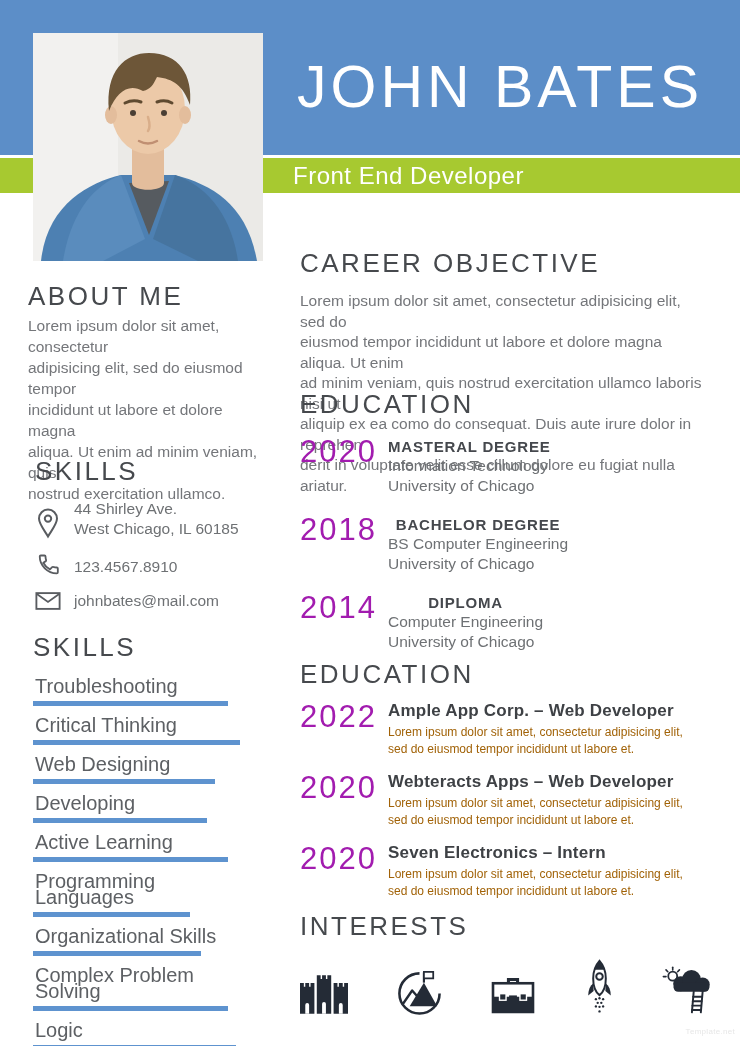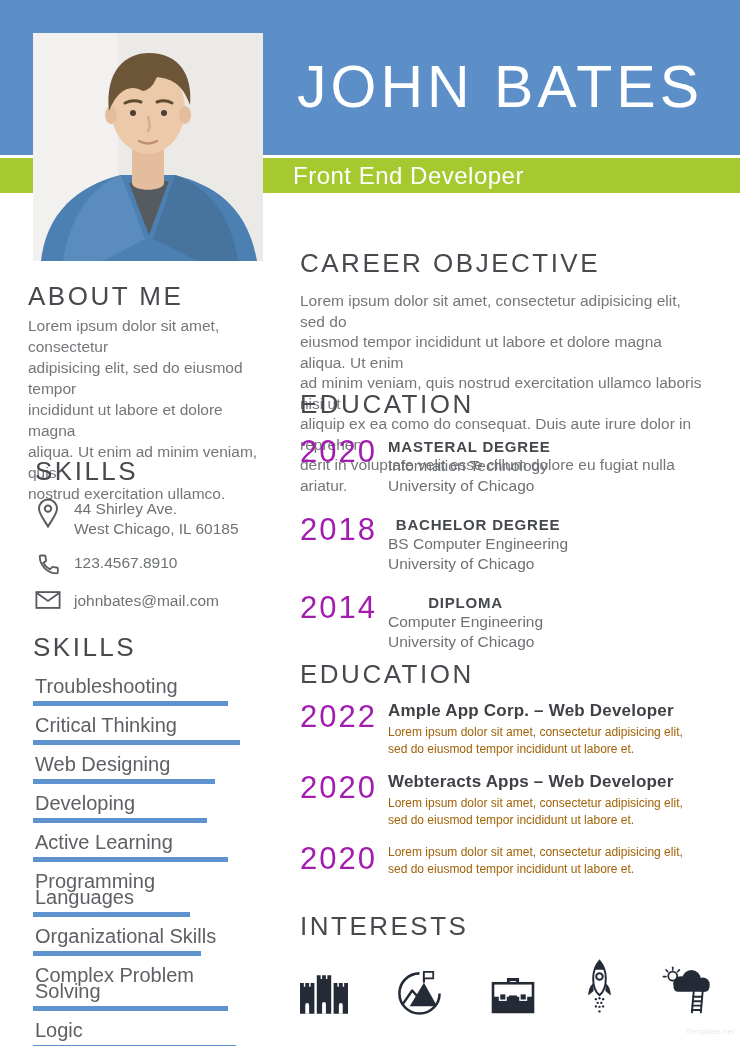--- a/index.html
+++ b/index.html
@@ -13,21 +13,21 @@
   .job-title{position:absolute;left:293px;top:162px;font-size:24px;line-height:28px;color:#fff;letter-spacing:0.5px;}
   .photo{position:absolute;left:33px;top:33px;width:230px;height:228px;overflow:hidden;}
   .photo svg{display:block;}
   
   .sec-heading{margin:0;font-size:26px;line-height:26px;font-weight:400;letter-spacing:2.5px;color:#46494d;}
   .body-text{margin:0;font-size:15.5px;line-height:21px;color:#74767a;white-space:pre-line;}
   
   .about{position:absolute;left:28px;top:283px;width:236px;}
   .about .body-text{margin-top:6px;}
   .contact{position:absolute;left:35px;top:458px;width:236px;}
-  .contact-item{display:flex;align-items:flex-start;margin-top:13px;color:#595c60;}
+  .contact-item{display:flex;align-items:flex-end;margin-top:13px;color:#595c60;}
   .contact-item:first-of-type{margin-top:14px;}
   .contact-icon{flex:none;width:26px;margin-right:13px;display:flex;justify-content:center;}
   .contact-text{font-size:15.5px;line-height:20px;color:#6e7174;white-space:pre-line;padding-top:1px;}
   .skills{position:absolute;left:33px;top:634px;width:207px;}
   .skills-list{margin-top:18px;}
   .skill{margin-bottom:11px;}
   .skill-label{font-size:20px;line-height:16px;color:#5d6064;margin:0 0 7px 2px;}
   .skill-bar{height:5px;width:100%;}
   .skill-fill{height:100%;background:var(--bar-blue,#5e93cf);}
   
@@ -245,20 +245,21 @@
         <div class="year">2020</div>
         <div>
           <div class="exp-role">Webteracts Apps – Web Developer</div>
           <p class="exp-desc">Lorem ipsum dolor sit amet, consectetur adipisicing elit,
 sed do eiusmod tempor incididunt ut labore et.</p>
         </div>
       </div>
       <div class="exp-entry">
         <div class="year">2020</div>
         <div>
+          <div class="exp-role">Seven Electronics – Intern</div>
           <p class="exp-desc">Lorem ipsum dolor sit amet, consectetur adipisicing elit,
 sed do eiusmod tempor incididunt ut labore et.</p>
         </div>
       </div>
     </div>
   </section>
 
   <section class="interests">
     <h2 class="sec-heading">INTERESTS</h2>
     <div class="icons-row">

